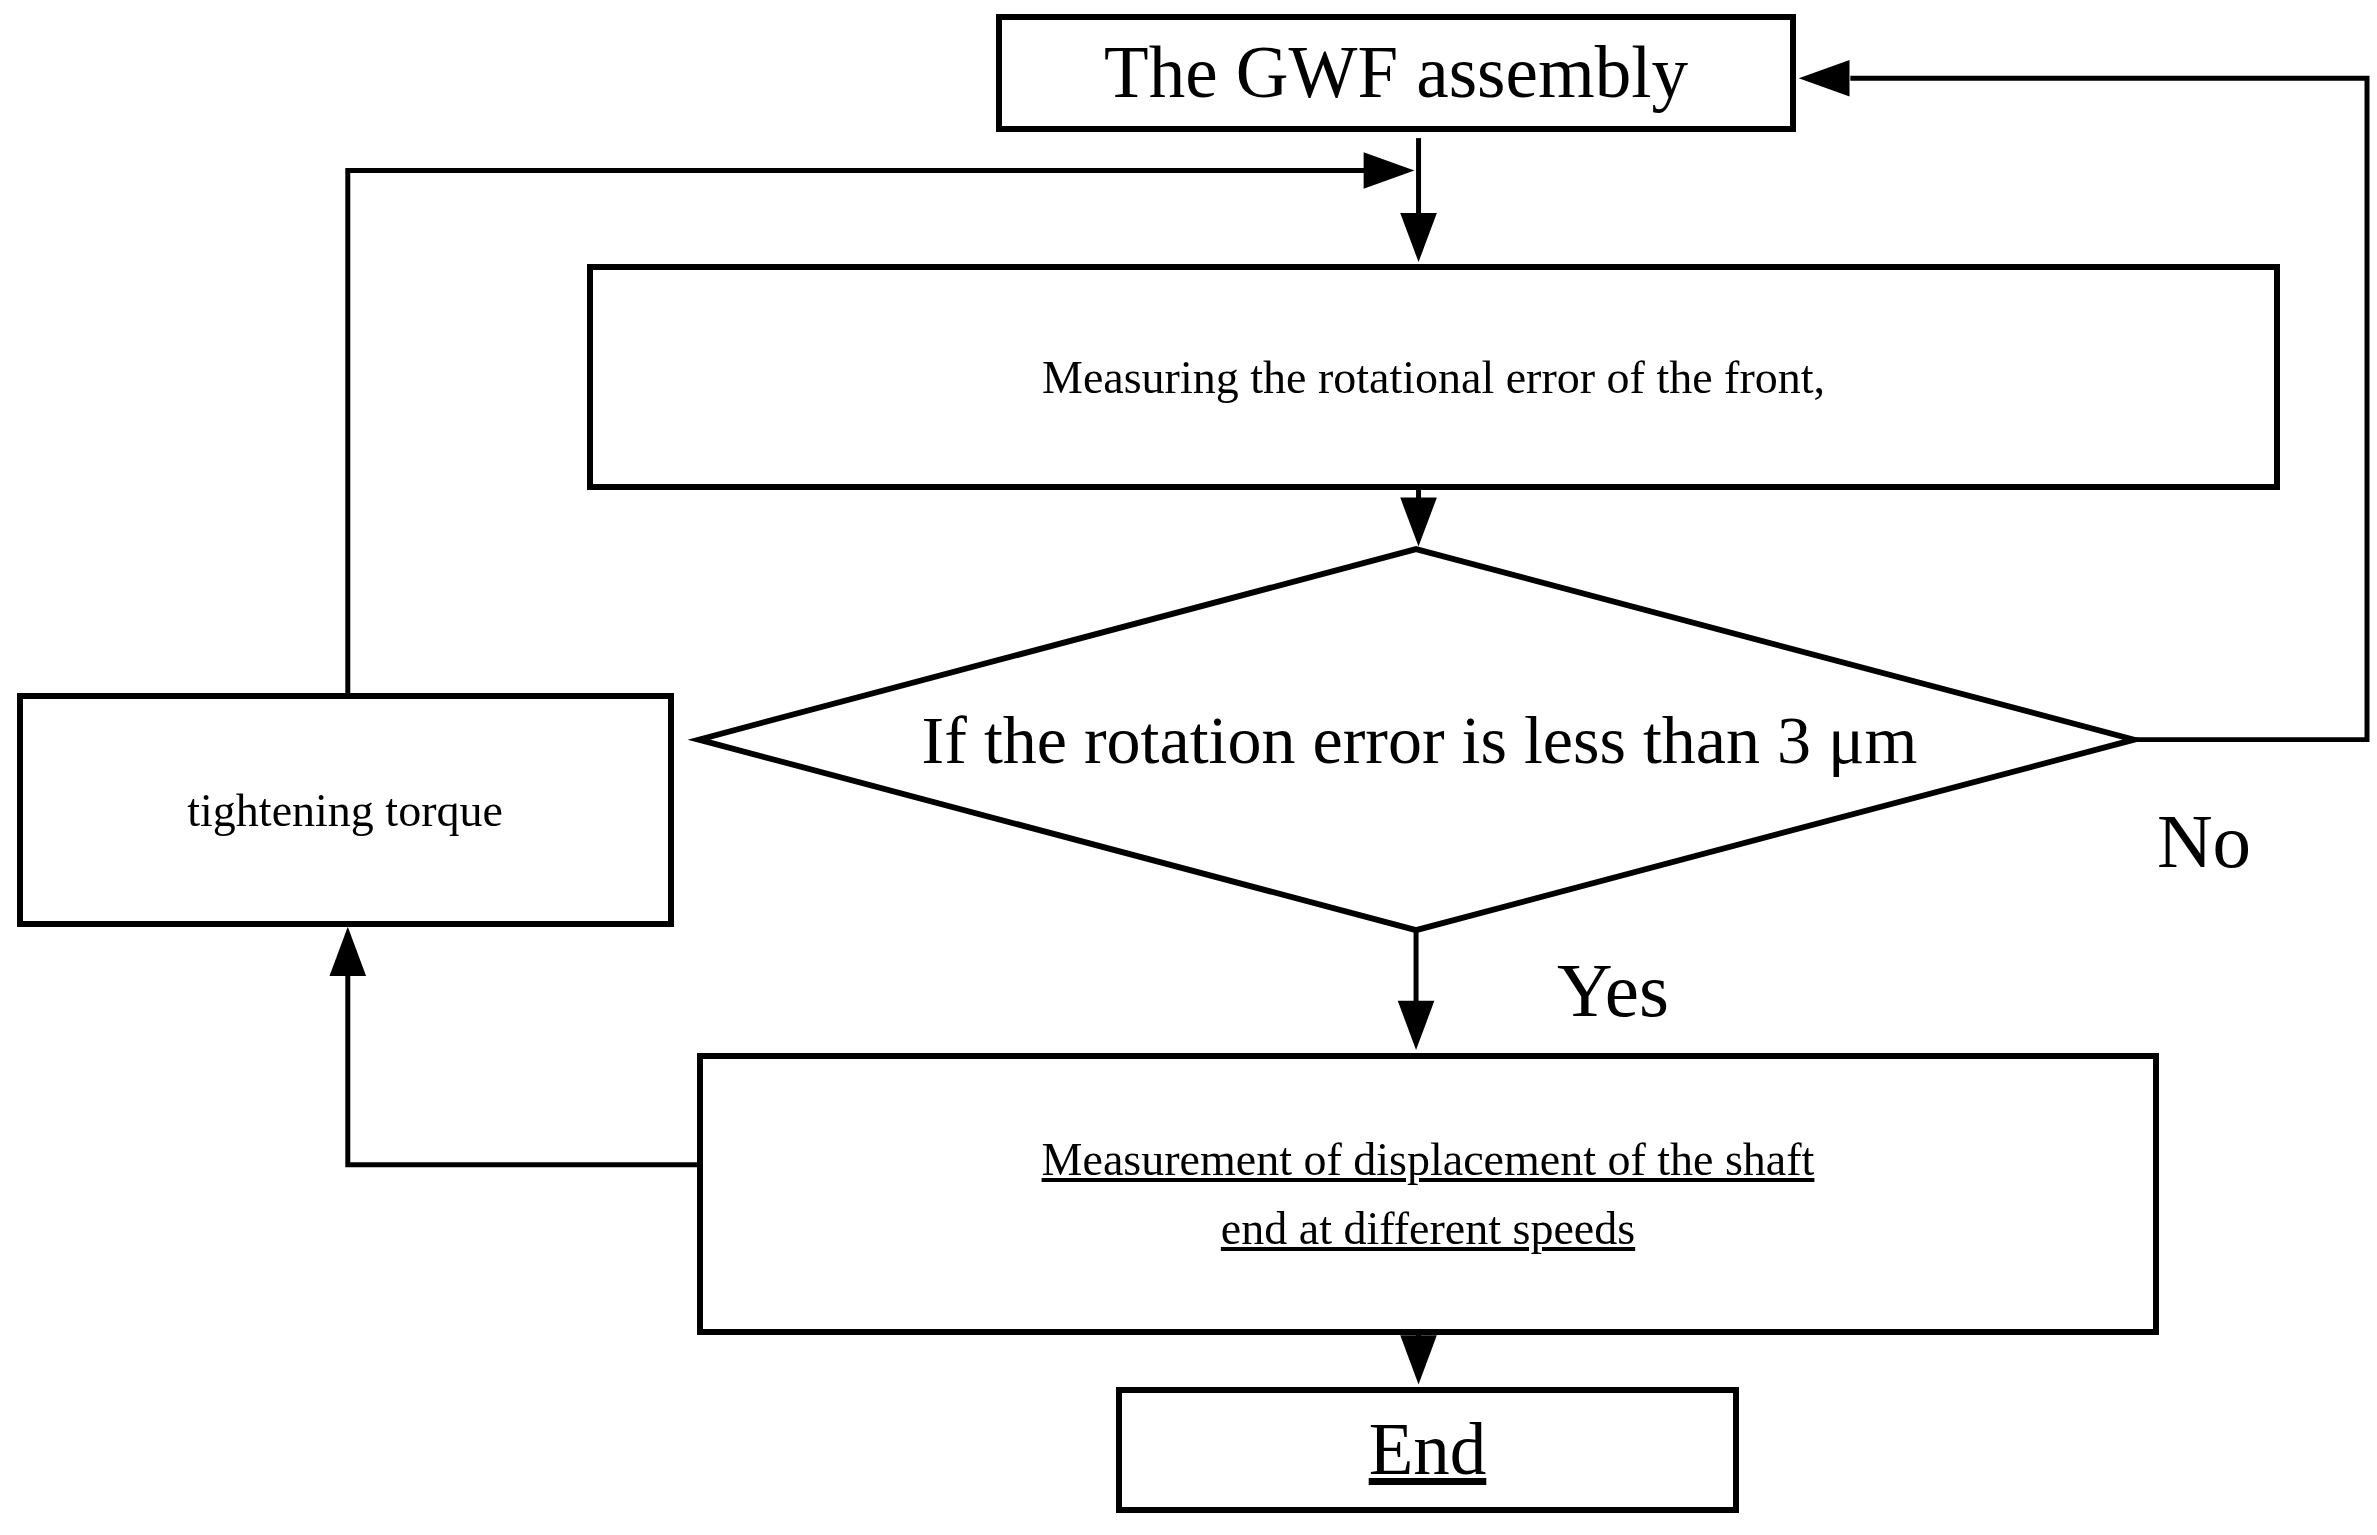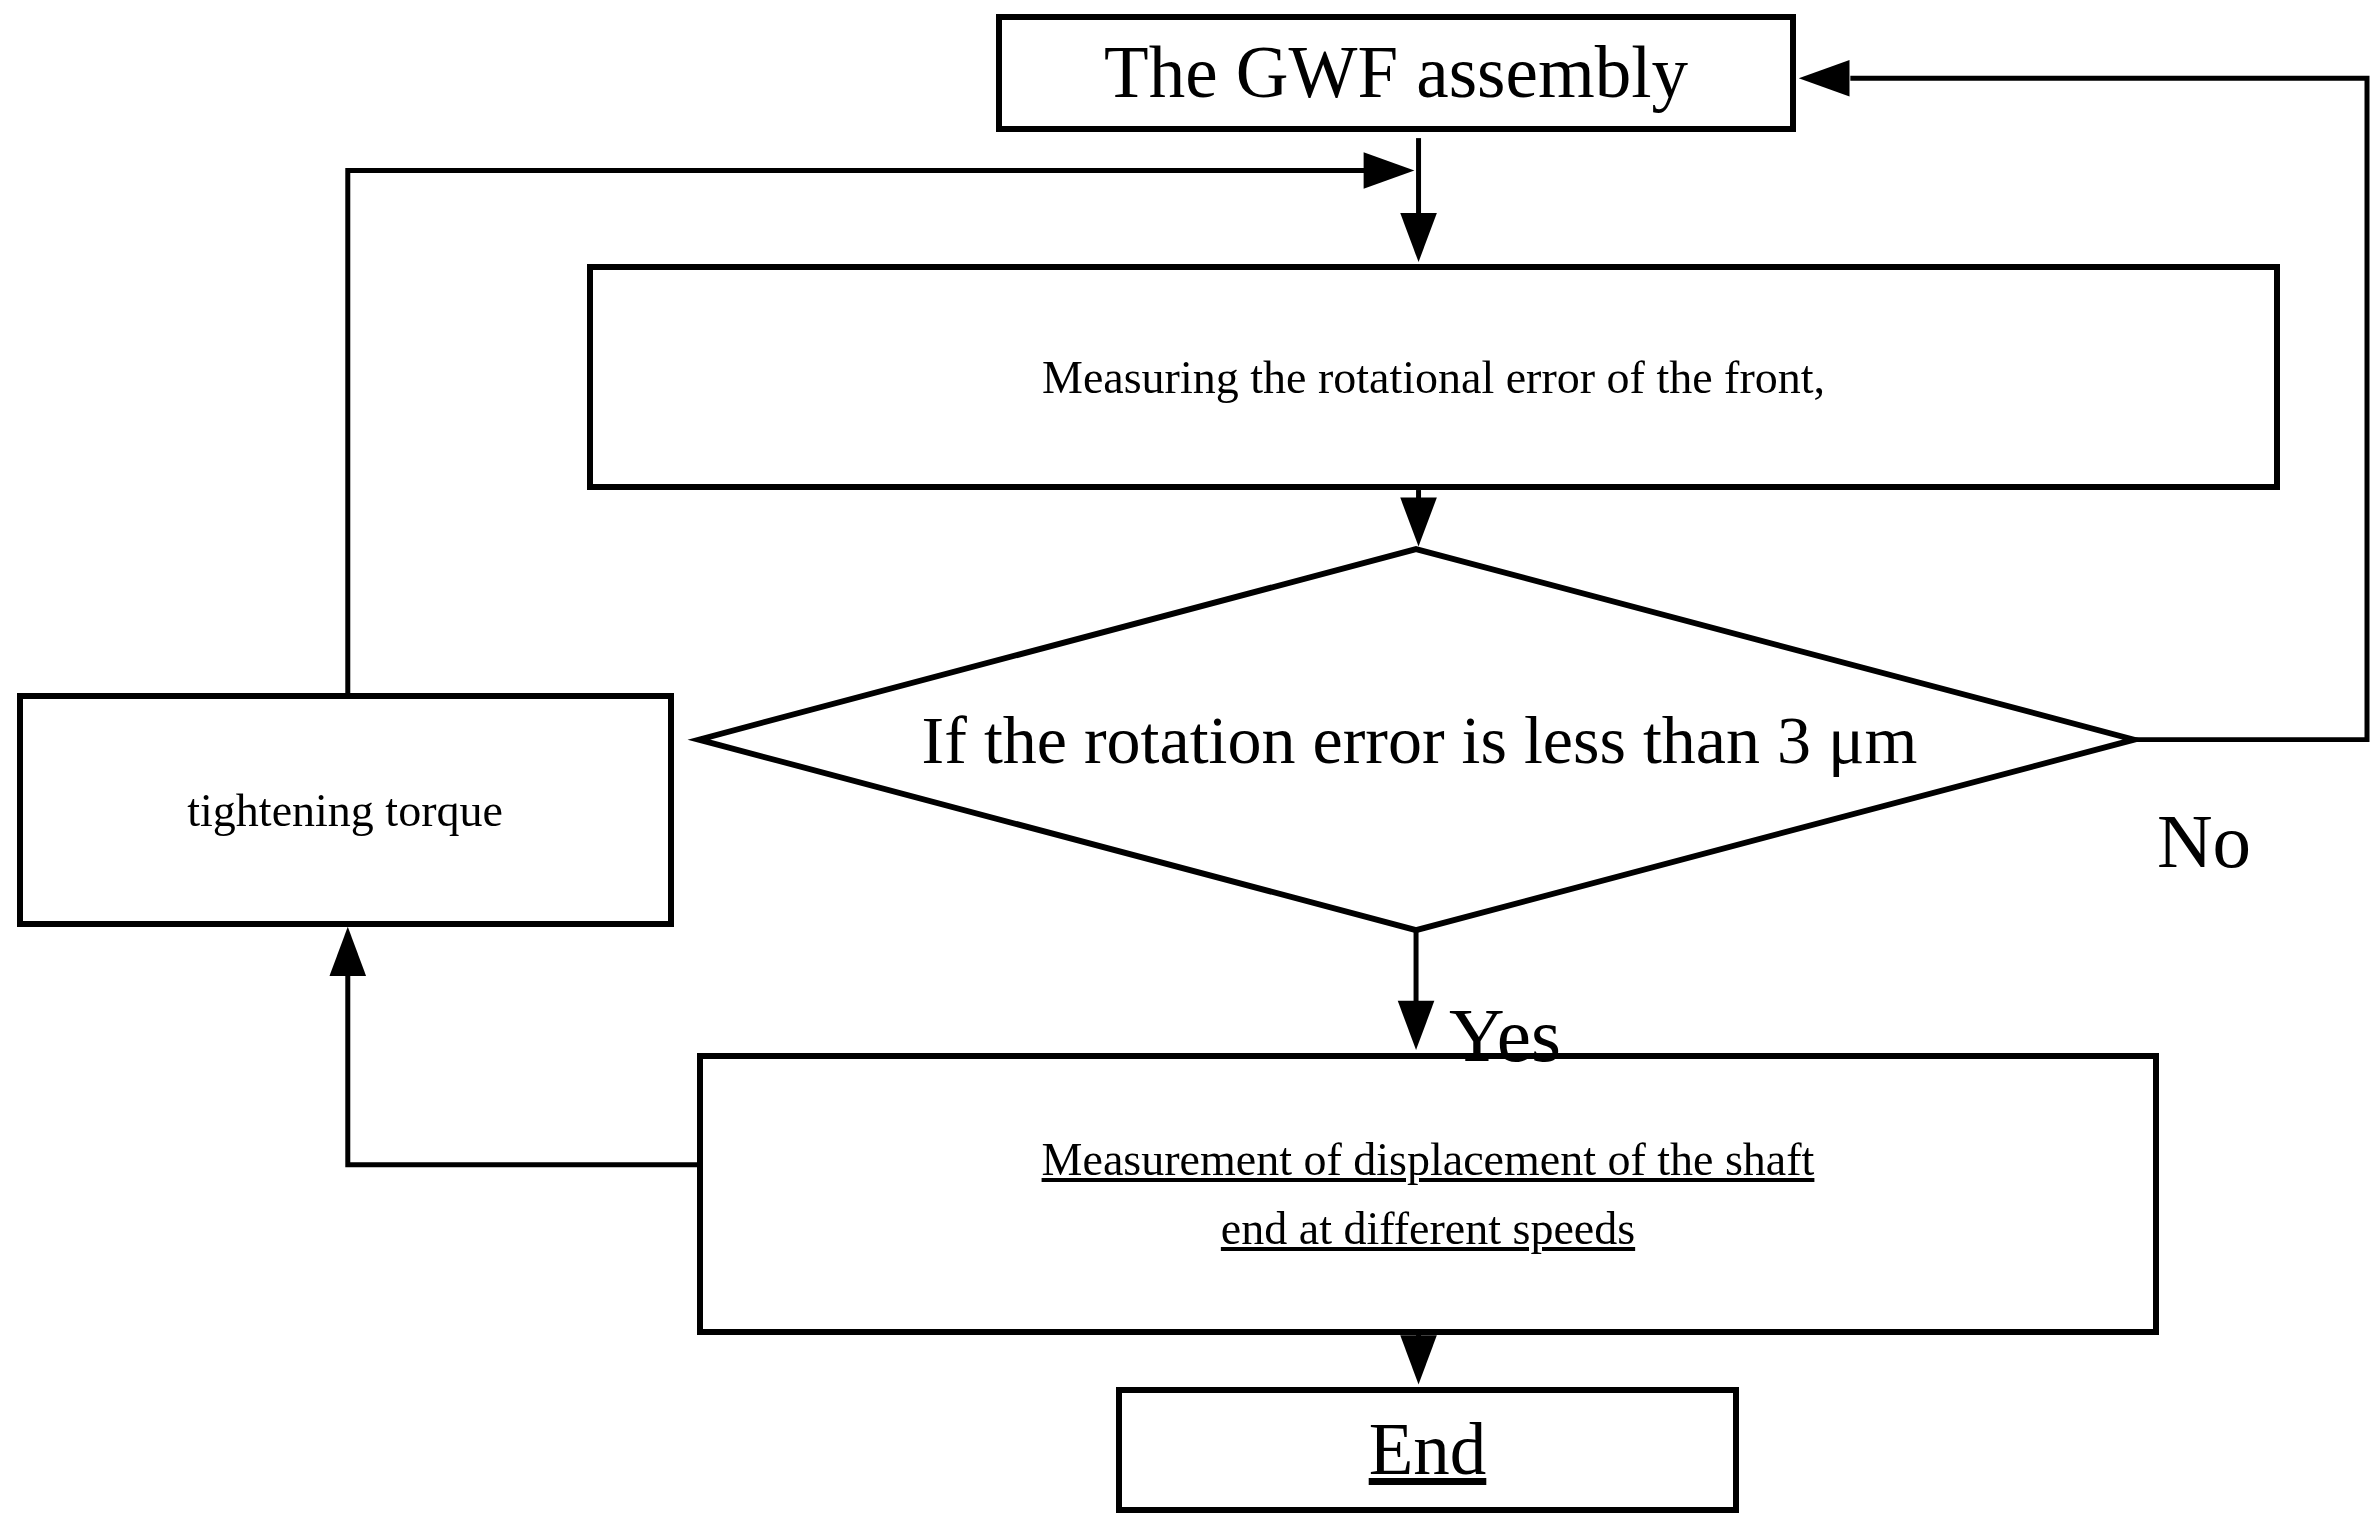--- a/index.html
+++ b/index.html
@@ -81,21 +81,21 @@
 
   <div class="node fs-2line" style="left:697px; top:1053px; width:1462px; height:282px;text-decoration:underline;">
     <span>Measurement of displacement of the shaft</span>
     <span>end at different speeds</span>
   </div>
 
   <div class="node fs-1line" style="left:1116px; top:1387px; width:623px; height:126px;text-decoration:underline;">
     <span>End</span>
   </div>
 
-  <div class="branch-label" style="left:1405px; top:944px; width:200px; height:92px;margin-top:45px;">
+  <div class="branch-label" style="left:1513px; top:944px; width:200px; height:92px;">
     <span>Yes</span>
   </div>
 
   <div class="branch-label" style="left:2104px; top:795px; width:200px; height:92px;">
     <span>No</span>
   </div>
 
 </div>
 
 

